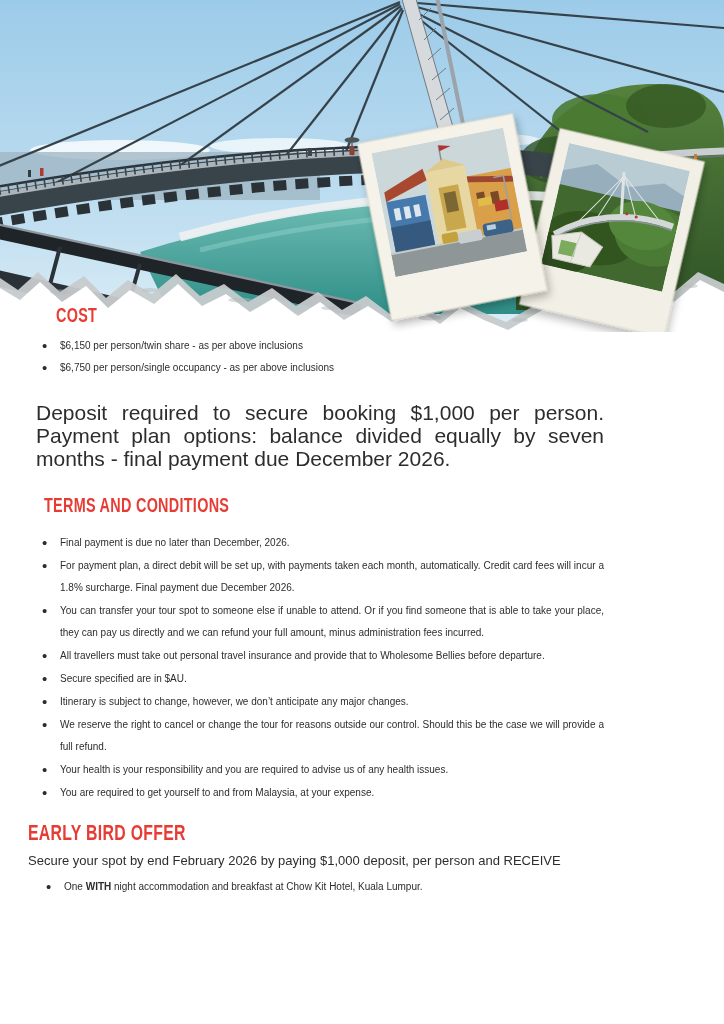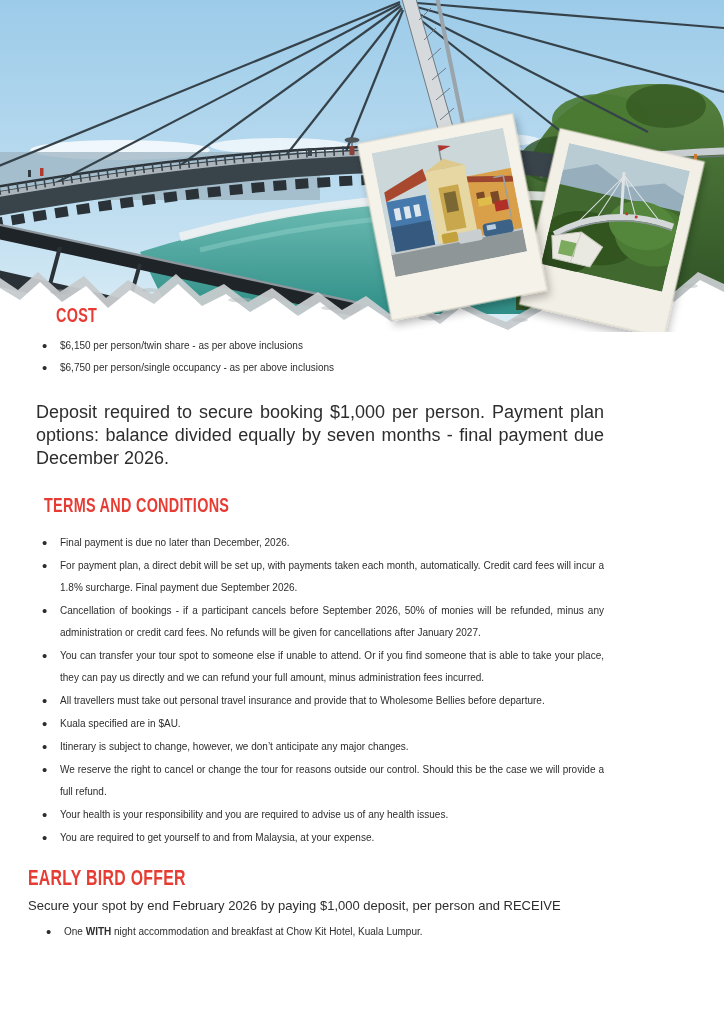--- a/index.html
+++ b/index.html
@@ -23,21 +23,21 @@
   ul.blist li{
     position:relative;padding-left:24px;text-align:justify;
     font-size:10px;line-height:22px;
   }
   ul.blist li::before{
     content:"\2022";position:absolute;left:6px;top:0;
     font-size:15px;color:#2d2d2d;
   }
   .cost-list{margin-left:12px;}
   .deposit{
-    margin:22px 0 0 0;font-size:18px;line-height:23px;text-align:justify;
+    margin:22px 0 0 0;font-size:21px;line-height:23px;text-align:justify;
   }
   .terms-head-wrap{margin:24px 0 0 8px;}
   .terms-list{margin-top:16px !important;}
   .terms-list li{line-height:20.2px;margin-bottom:1px;font-size:15.4px;}
   .early{margin-left:-8px;}
   .early-head-wrap{margin:17px 0 5px 0;}
   .early-head-wrap .red-head{font-size:22px;}
   .early-intro{margin:0 0 4px 0;font-size:13px;line-height:22px;}
   .early-list li{line-height:22px;}
   .bold{font-weight:700;}
@@ -243,25 +243,24 @@
       <li>$6,150 per person/twin share - as per above inclusions</li>
       <li>$6,750 per person/single occupancy - as per above inclusions</li>
     </ul>
     <p class="deposit">Deposit required to secure booking $1,000 per person.  Payment plan options: balance divided equally by seven months - final payment due December 2026.</p>
 
     <div class="terms-head-wrap">
       <span class="red-head">TERMS AND CONDITIONS</span>
     </div>
     <ul class="blist terms-list">
       <li>Final payment is due no later than December, 2026.</li>
-      <li>For payment plan, a direct debit will be set up, with payments taken each month, automatically. Credit card fees will incur a 1.8% surcharge. Final payment due September 2026.</li>
-      <li>Cancellation of bookings - if a participant cancels before September 2026, 50% of monies will be refunded, minus any administration or credit card fees.  No refunds will be given for cancellations after January 2027.</li>
+      <li>For payment plan, a direct debit will be set up, with payments taken each month, automatically. Credit card fees will incur a 1.8% surcharge. Final payment due December 2026.</li>
       <li>You can transfer your tour spot to someone else if unable to attend.  Or if you find someone that is able to take your place, they can pay us directly and we can refund your full amount, minus administration fees incurred.</li>
       <li>All travellers must take out personal travel insurance and provide that to Wholesome Bellies before departure.</li>
-      <li>Kuala specified are in $AU.</li>
+      <li>Secure specified are in $AU.</li>
       <li>Itinerary is subject to change, however, we don’t anticipate any major changes.</li>
       <li>We reserve the right to cancel or change the tour for reasons outside our control.  Should this be the case we will provide a full refund.</li>
       <li>Your health is your responsibility and you are required to advise us of any health issues.</li>
       <li>You are required to get yourself to and from Malaysia, at your expense.</li>
     </ul>
 
     <div class="early">
       <div class="early-head-wrap">
         <span class="red-head">EARLY BIRD OFFER</span>
       </div>

